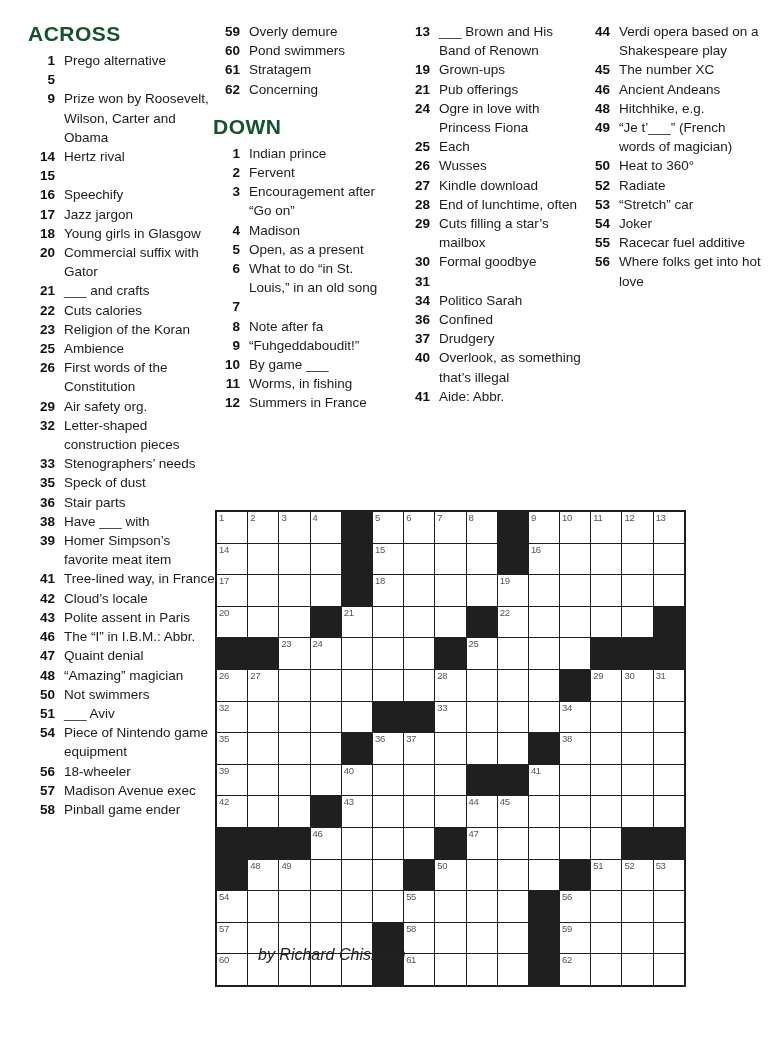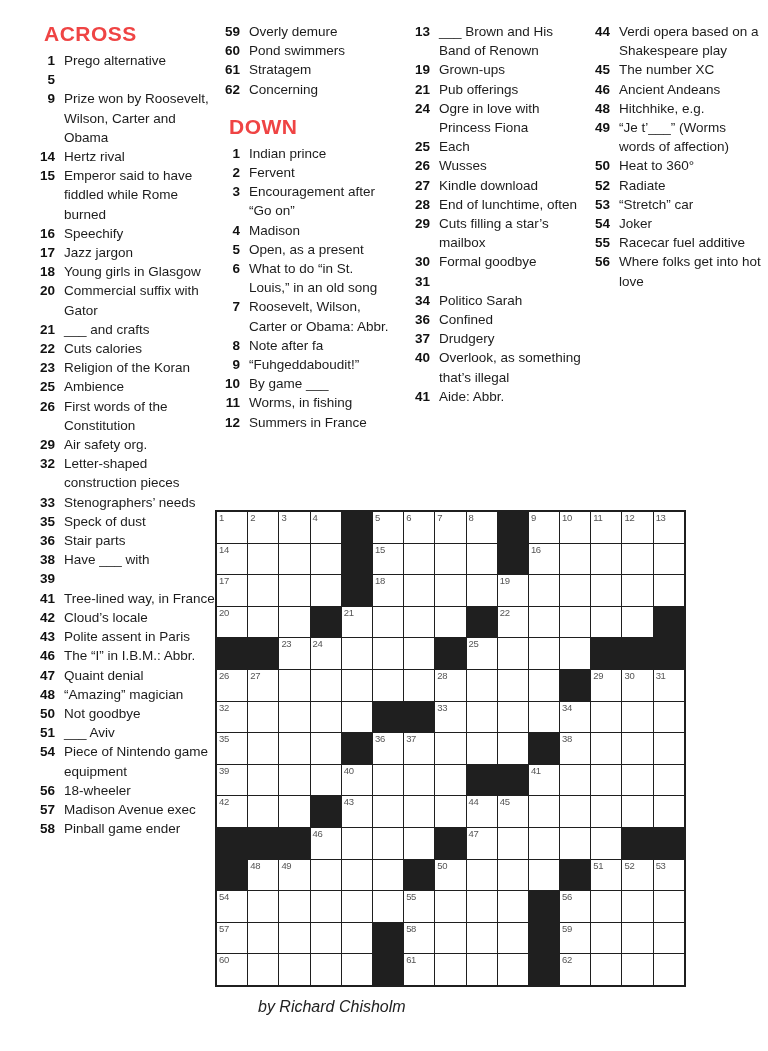--- a/index.html
+++ b/index.html
@@ -9,42 +9,42 @@
     margin:0 auto;
   }
   .col { position:absolute; top:22px; }
   .col1 { left:28px;  width:188px; }
   .col2 { left:213px; width:184px; }
   .col3 { left:403px; width:180px; }
   .col4 { left:583px; width:182px; }
   .section { margin-bottom:16px; }
   .sec-header {
     font-weight:bold; font-size:21px; letter-spacing:0.5px;
-    margin:0 0 5px 16px; color:#ef4444;
+    margin:0 0 5px 0; color:#14532d;
   }
   .clue { display:flex; font-size:13.5px; line-height:19.2px; }
   .clue .num {
     flex:0 0 27px; width:27px; text-align:right; font-weight:bold;
     padding-right:9px; color:#111;
   }
   .clue .txt { flex:1 1 auto; }
   .grid {
     position:absolute; left:215px; top:510px;
     display:grid; grid-template-columns:repeat(15, 30.2px);
     grid-auto-rows:30.6px; gap:1px;
     background:#1f1f1f; border:2px solid #1f1f1f;
   }
   .cell { position:relative; background:#ffffff; }
   .cell.black { background:#1f1f1f; }
   .cellnum {
     position:absolute; top:1px; left:2px; font-size:9.5px; line-height:10px;
     color:#555; letter-spacing:-0.3px;
   }
   .byline {
-    position:absolute; left:258px; top:998px;
+    position:absolute; left:258px; top:946px;
     font-style:italic; font-size:16px; color:#222;
   }
 </style>
 </head>
 <body>
 
 <div class="page">
   <div class="col col1">
       <div class="section">
         <div class="sec-header">ACROSS</div>
@@ -58,21 +58,20 @@
         <div class="clue">
           <div class="num">9</div>
           <div class="txt">Prize won by Roosevelt, Wilson, Carter and Obama</div>
         </div>
         <div class="clue">
           <div class="num">14</div>
           <div class="txt">Hertz rival</div>
         </div>
         <div class="clue">
           <div class="num">15</div>
-          <div class="txt">Emperor said to have fiddled while Rome burned</div>
         </div>
         <div class="clue">
           <div class="num">16</div>
           <div class="txt">Speechify</div>
         </div>
         <div class="clue">
           <div class="num">17</div>
           <div class="txt">Jazz jargon</div>
         </div>
         <div class="clue">
@@ -122,20 +121,21 @@
         <div class="clue">
           <div class="num">36</div>
           <div class="txt">Stair parts</div>
         </div>
         <div class="clue">
           <div class="num">38</div>
           <div class="txt">Have ___ with</div>
         </div>
         <div class="clue">
           <div class="num">39</div>
+          <div class="txt">Homer Simpson’s favorite meat item</div>
         </div>
         <div class="clue">
           <div class="num">41</div>
           <div class="txt">Tree-lined way, in France</div>
         </div>
         <div class="clue">
           <div class="num">42</div>
           <div class="txt">Cloud’s locale</div>
         </div>
         <div class="clue">
@@ -149,21 +149,21 @@
         <div class="clue">
           <div class="num">47</div>
           <div class="txt">Quaint denial</div>
         </div>
         <div class="clue">
           <div class="num">48</div>
           <div class="txt">“Amazing” magician</div>
         </div>
         <div class="clue">
           <div class="num">50</div>
-          <div class="txt">Not goodbye</div>
+          <div class="txt">Not swimmers</div>
         </div>
         <div class="clue">
           <div class="num">51</div>
           <div class="txt">___ Aviv</div>
         </div>
         <div class="clue">
           <div class="num">54</div>
           <div class="txt">Piece of Nintendo game equipment</div>
         </div>
         <div class="clue">
@@ -220,21 +220,20 @@
         <div class="clue">
           <div class="num">5</div>
           <div class="txt">Open, as a present</div>
         </div>
         <div class="clue">
           <div class="num">6</div>
           <div class="txt">What to do “in St. Louis,” in an old song</div>
         </div>
         <div class="clue">
           <div class="num">7</div>
-          <div class="txt">Roosevelt, Wilson, Carter or Obama: Abbr.</div>
         </div>
         <div class="clue">
           <div class="num">8</div>
           <div class="txt">Note after fa</div>
         </div>
         <div class="clue">
           <div class="num">9</div>
           <div class="txt">“Fuhgeddaboudit!”</div>
         </div>
         <div class="clue">
@@ -331,21 +330,21 @@
         <div class="clue">
           <div class="num">46</div>
           <div class="txt">Ancient Andeans</div>
         </div>
         <div class="clue">
           <div class="num">48</div>
           <div class="txt">Hitchhike, e.g.</div>
         </div>
         <div class="clue">
           <div class="num">49</div>
-          <div class="txt">“Je t’___” (Worms words of affection)</div>
+          <div class="txt">“Je t’___” (French words of magician)</div>
         </div>
         <div class="clue">
           <div class="num">50</div>
           <div class="txt">Heat to 360°</div>
         </div>
         <div class="clue">
           <div class="num">52</div>
           <div class="txt">Radiate</div>
         </div>
         <div class="clue">

